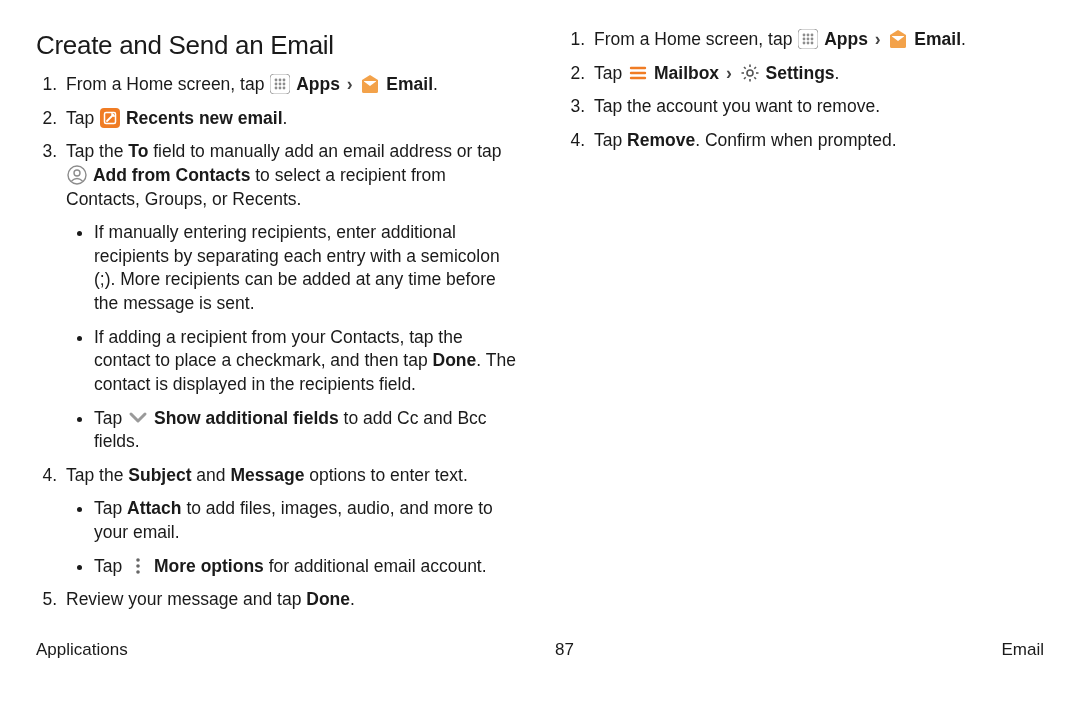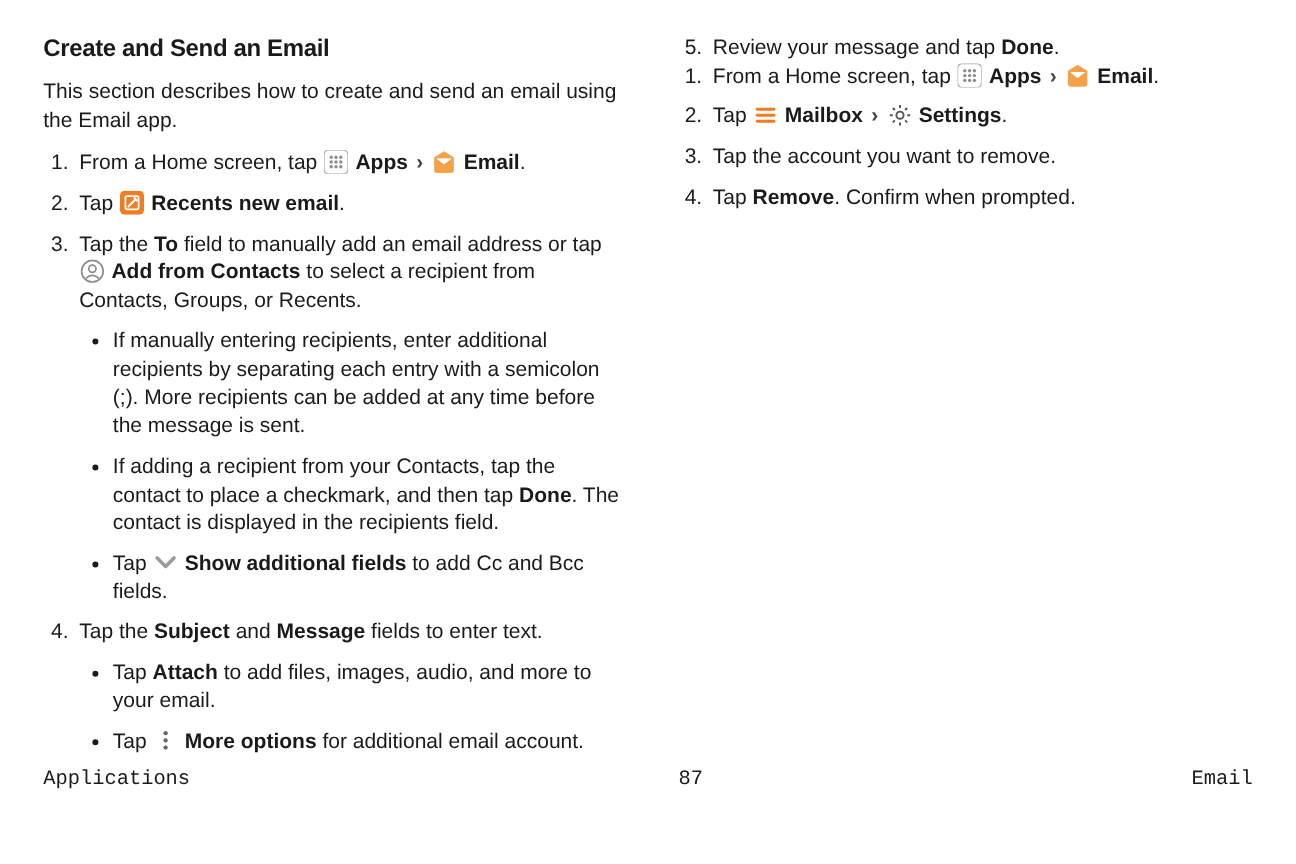--- a/index.html
+++ b/index.html
@@ -22,25 +22,24 @@
     font-size: 17.5px;
     line-height: 1.35;
   }
   .footer {
     box-sizing: border-box;
     padding: 0 36px;
     display: flex;
     justify-content: space-between;
     font-size: 17px;
     color: #1a1a1a;
-    font-family: Liberation Mono, monospace;
   }
   h2 {
-    font-size: 20px;
-    font-weight: 700;
+    font-size: 26px;
+    font-weight: 400;
     margin: 0 0 10px 0;
     letter-spacing: -0.3px;
   }
   .h2-remove {
     margin-top: 28px;
   }
   p {
     margin: 0 0 12px 0;
   }
   ol {
@@ -138,21 +137,20 @@
         <line x1="4" y1="16" x2="5.7" y2="14.3"></line>
         <line x1="14.3" y1="5.7" x2="16" y2="4"></line>
       </g>
     </g>
   </defs>
 </svg>
 
 <div class="page">
 
   <h2>Create and Send an Email</h2>
-  <p>This section describes how to create and send an email using the Email app.</p>
 
   <ol>
     <li>
       <span>From a Home screen, tap </span>
       <span class="icon"><svg width="20" height="20">
             <use href="#ic-apps"></use>
           </svg></span>
       <b>Apps</b>
       <span class="chev">›</span>
       <span class="icon"><svg width="20" height="20">
@@ -183,21 +181,21 @@
           <span>Tap </span>
           <span class="icon"><svg width="20" height="20">
                 <use href="#ic-chevdown"></use>
               </svg></span>
           <b>Show additional fields</b>
           <span> to add Cc and Bcc fields.</span>
         </li>
       </ul>
     </li>
     <li class="breakable">
-      <span>Tap the </span><b>Subject</b><span> and </span><b>Message</b><span> fields to enter text.</span>
+      <span>Tap the </span><b>Subject</b><span> and </span><b>Message</b><span> options to enter text.</span>
       <ul>
         <li>
           <span>Tap </span><b>Attach</b><span> to add files, images, audio, and more to your email.</span>
         </li>
         <li>
           <span>Tap </span>
           <span class="icon"><svg width="20" height="20">
                 <use href="#ic-more"></use>
               </svg></span>
           <b>More options</b>

